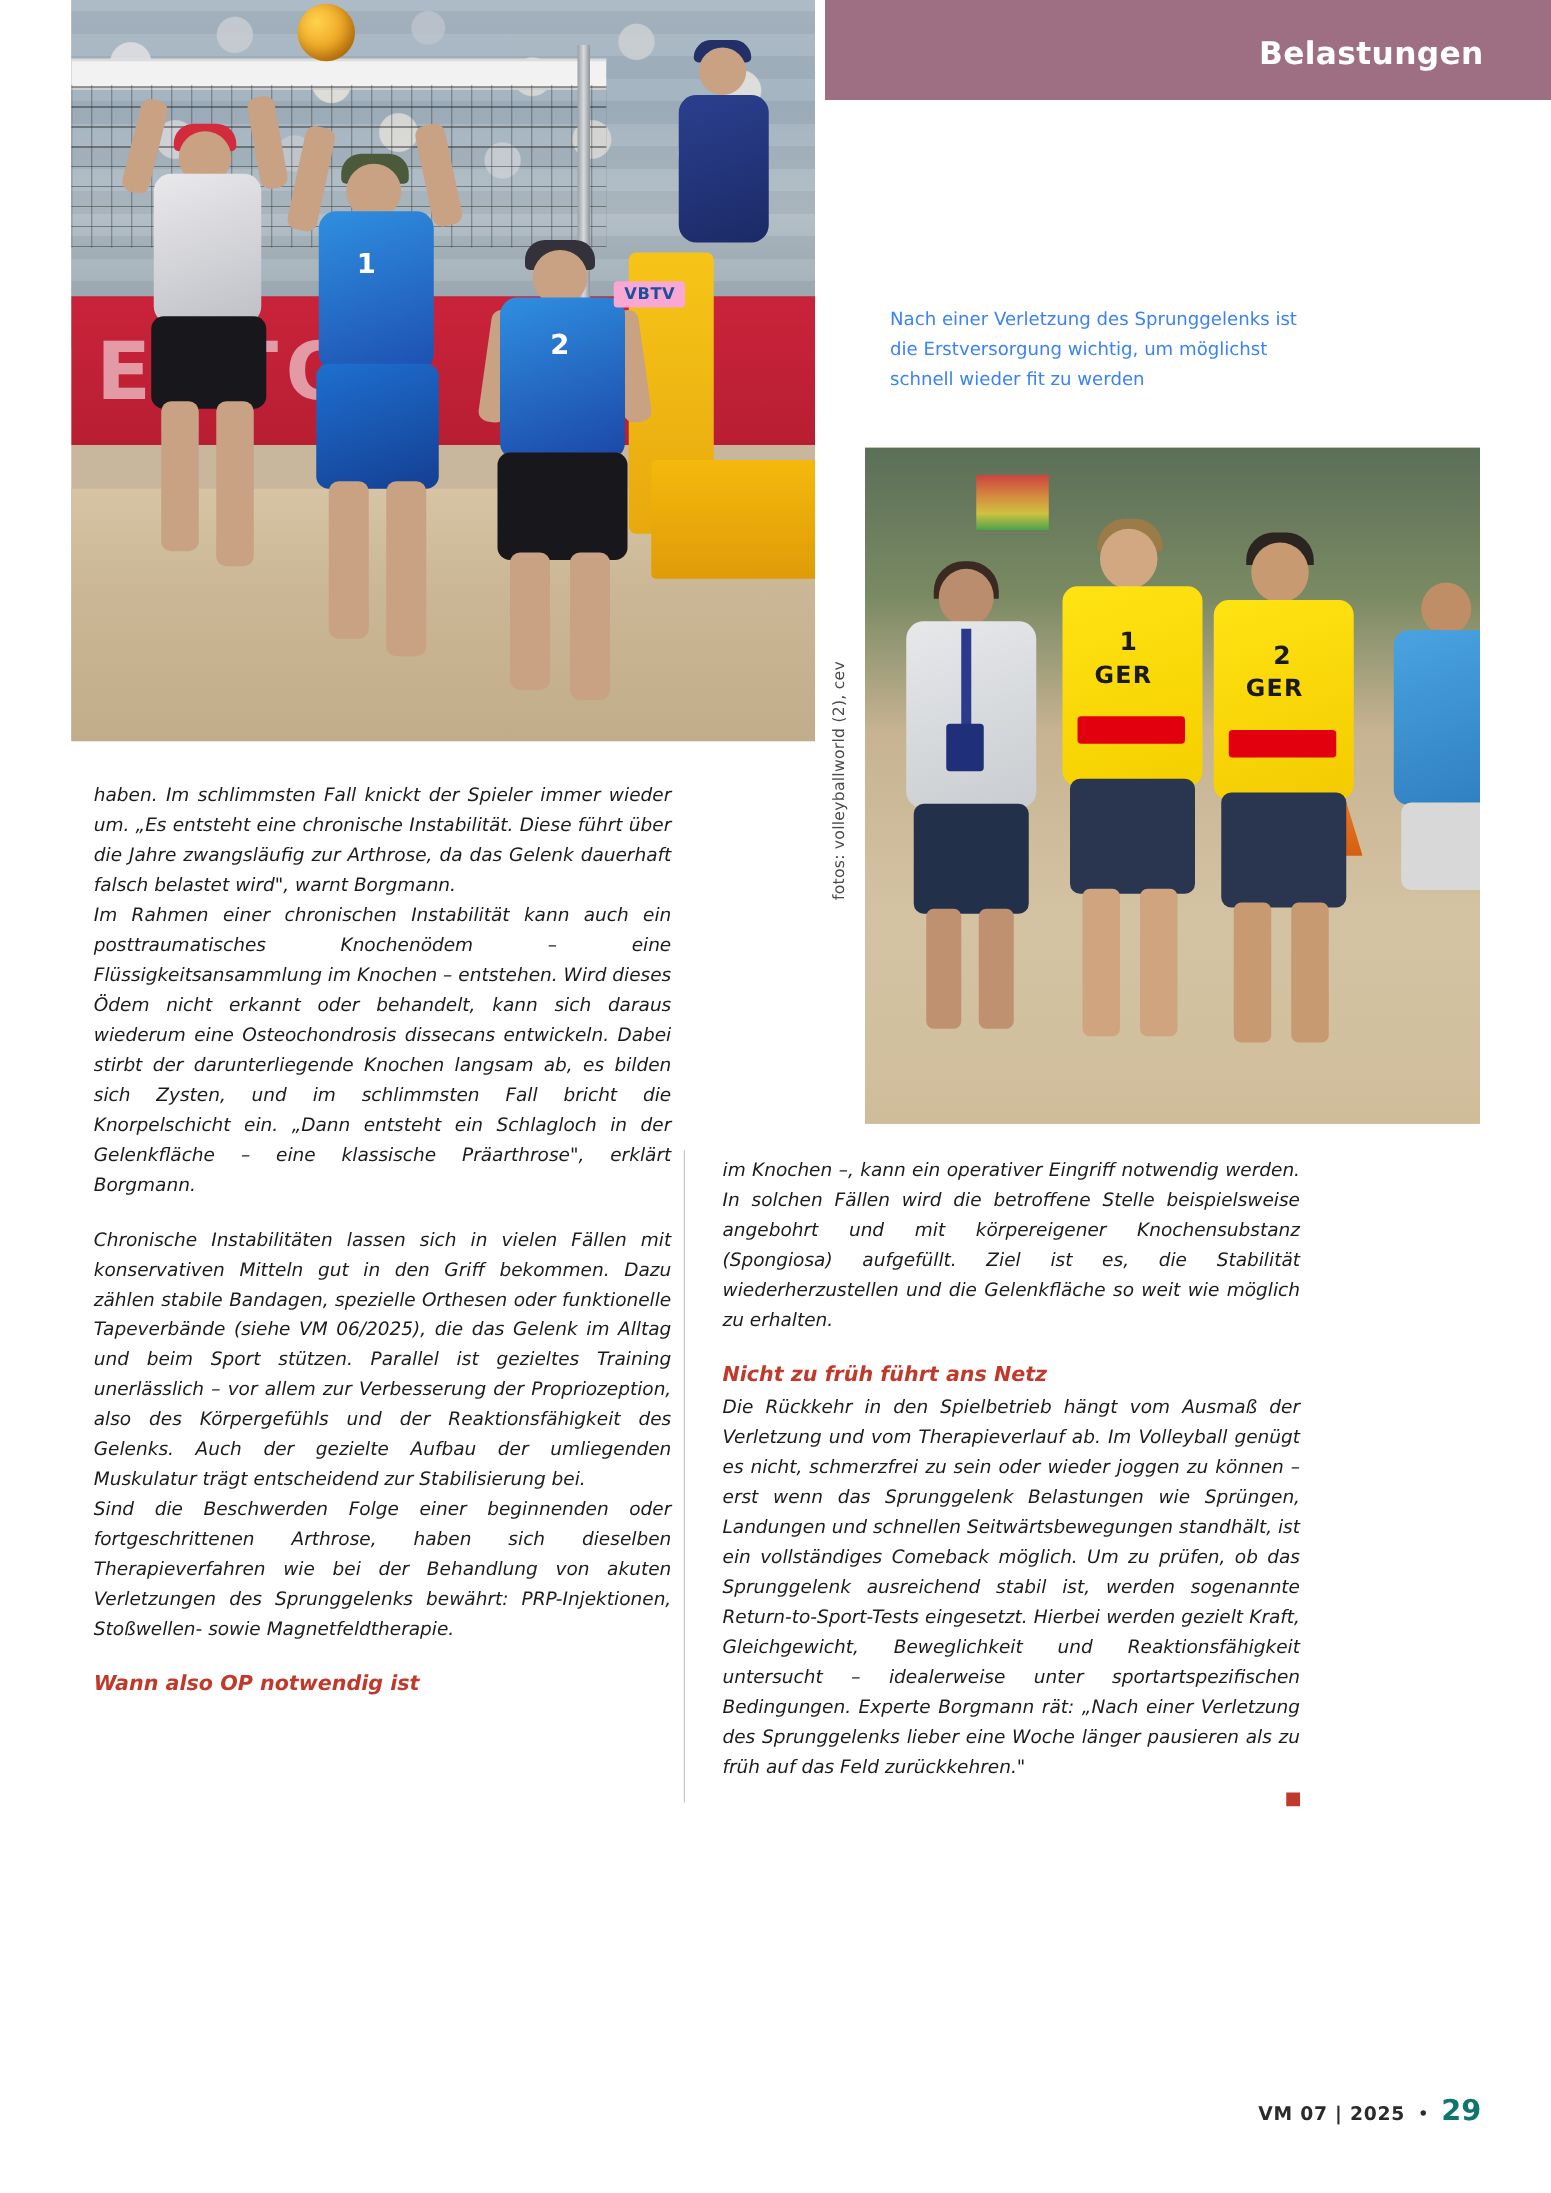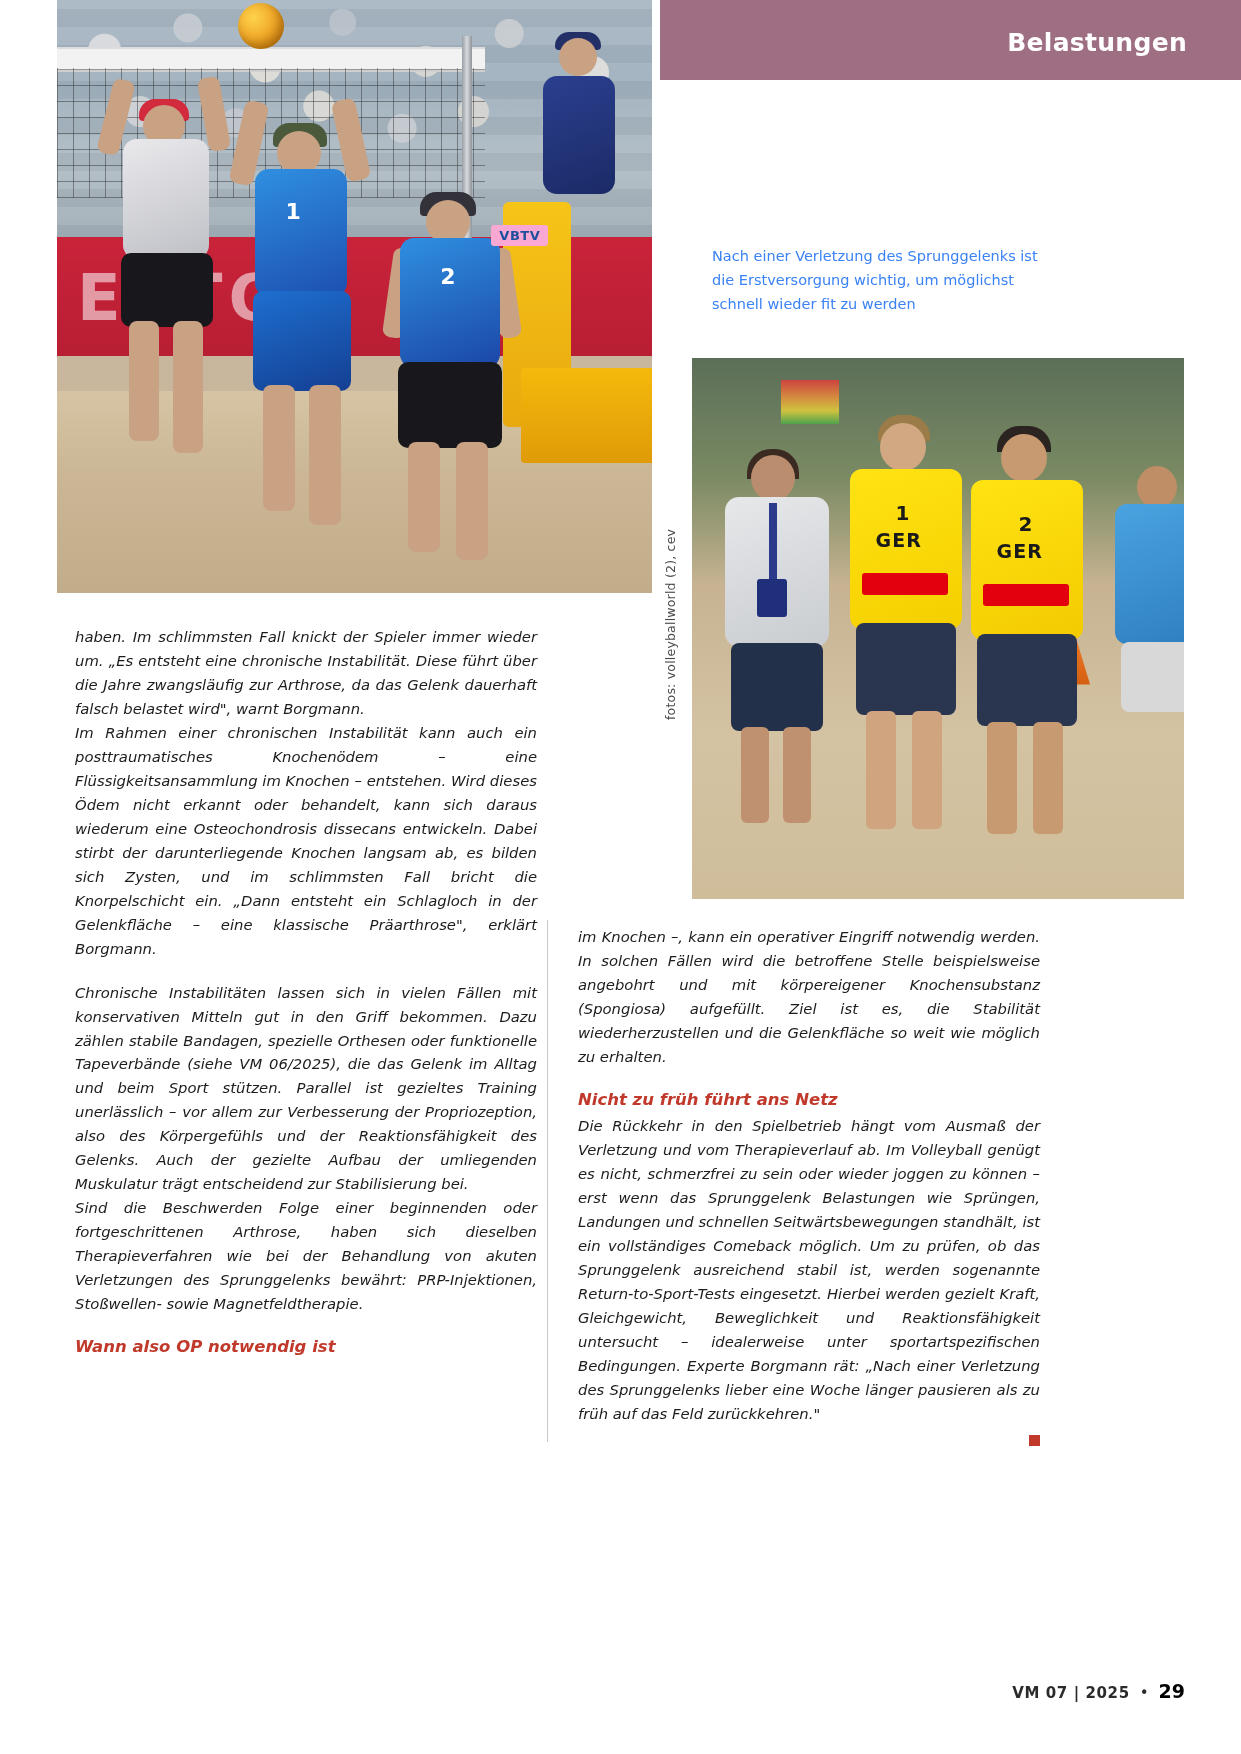--- a/index.html
+++ b/index.html
@@ -323,23 +323,23 @@
     font-size: 15px;
     font-weight: bold;
     color: #2b2b2b;
     letter-spacing: .6px;
   }
   .footer .dot {
     font-size: 15px;
     color: #2b2b2b;
   }
   .footer .pageno {
-    font-size: 19px;
+    font-size: 23px;
     font-weight: bold;
-    color: #000000;
+    color: #0f766e;
   }
 </style>
 </head>
 <body>
 
 <div class="page">
 
   <div class="header-band"></div>
   <div class="header-title">Belastungen</div>
 

